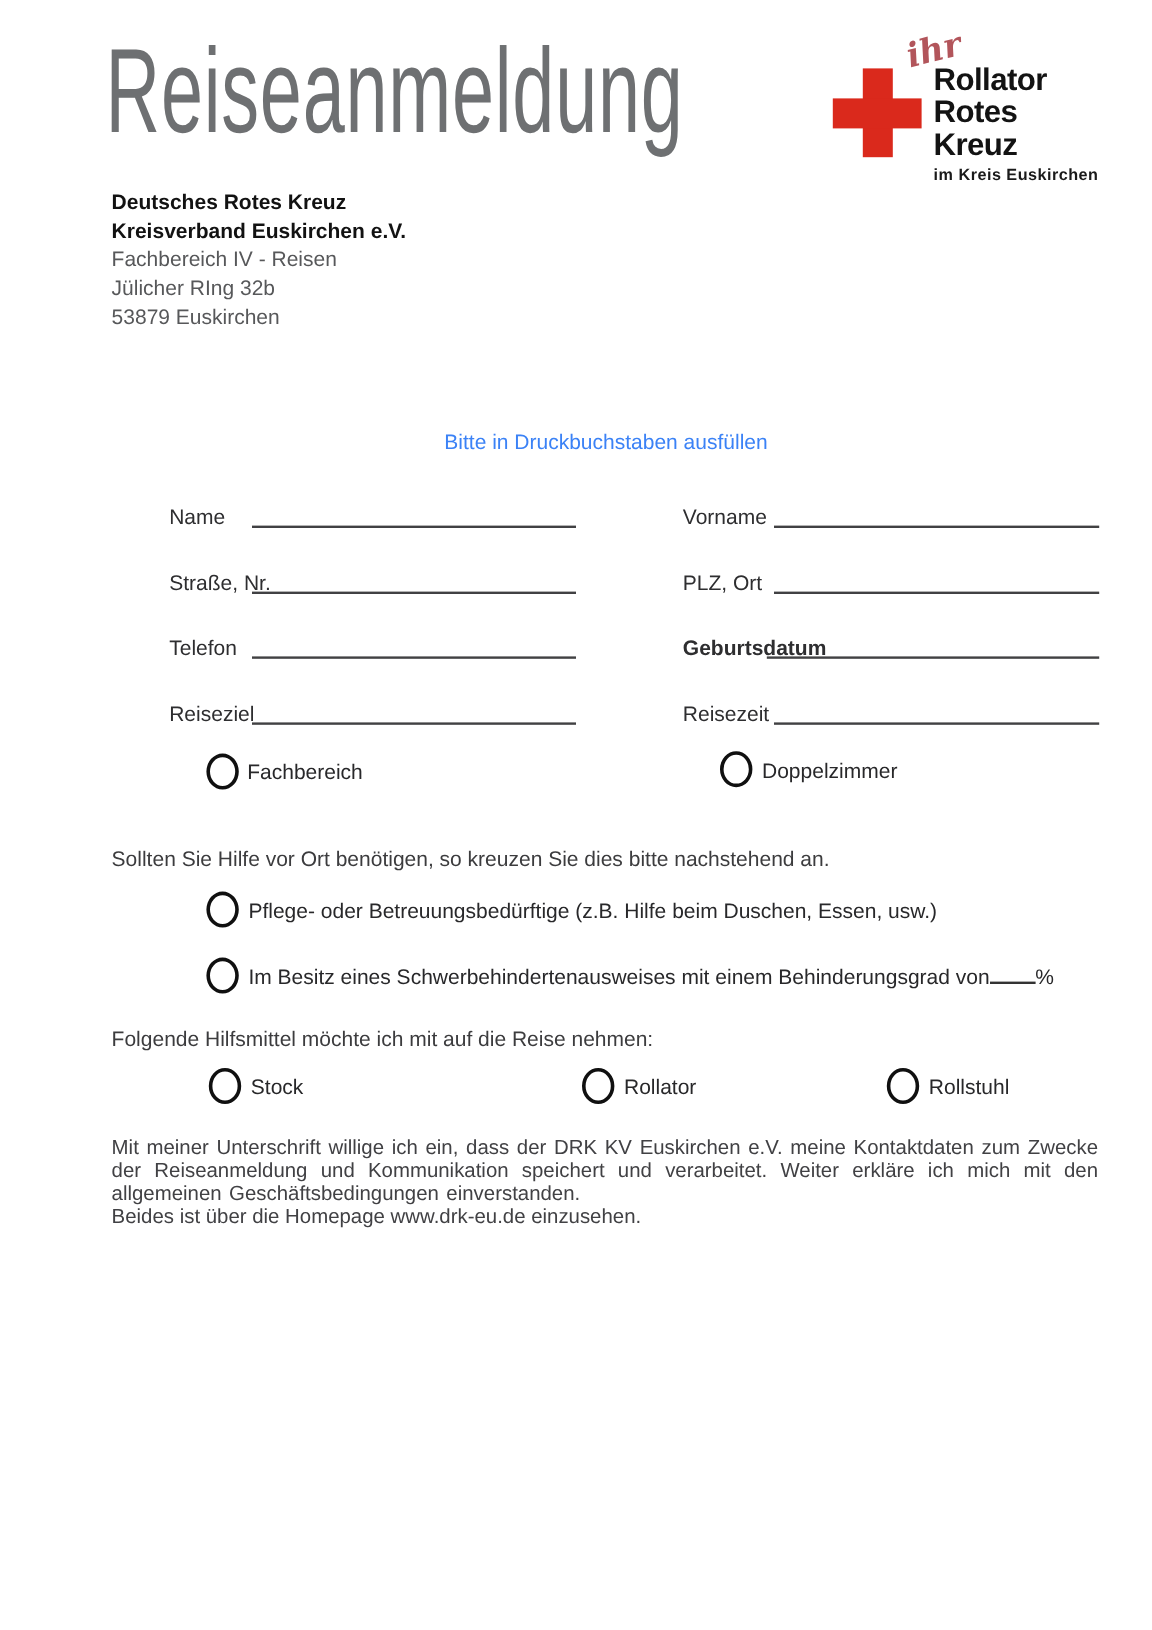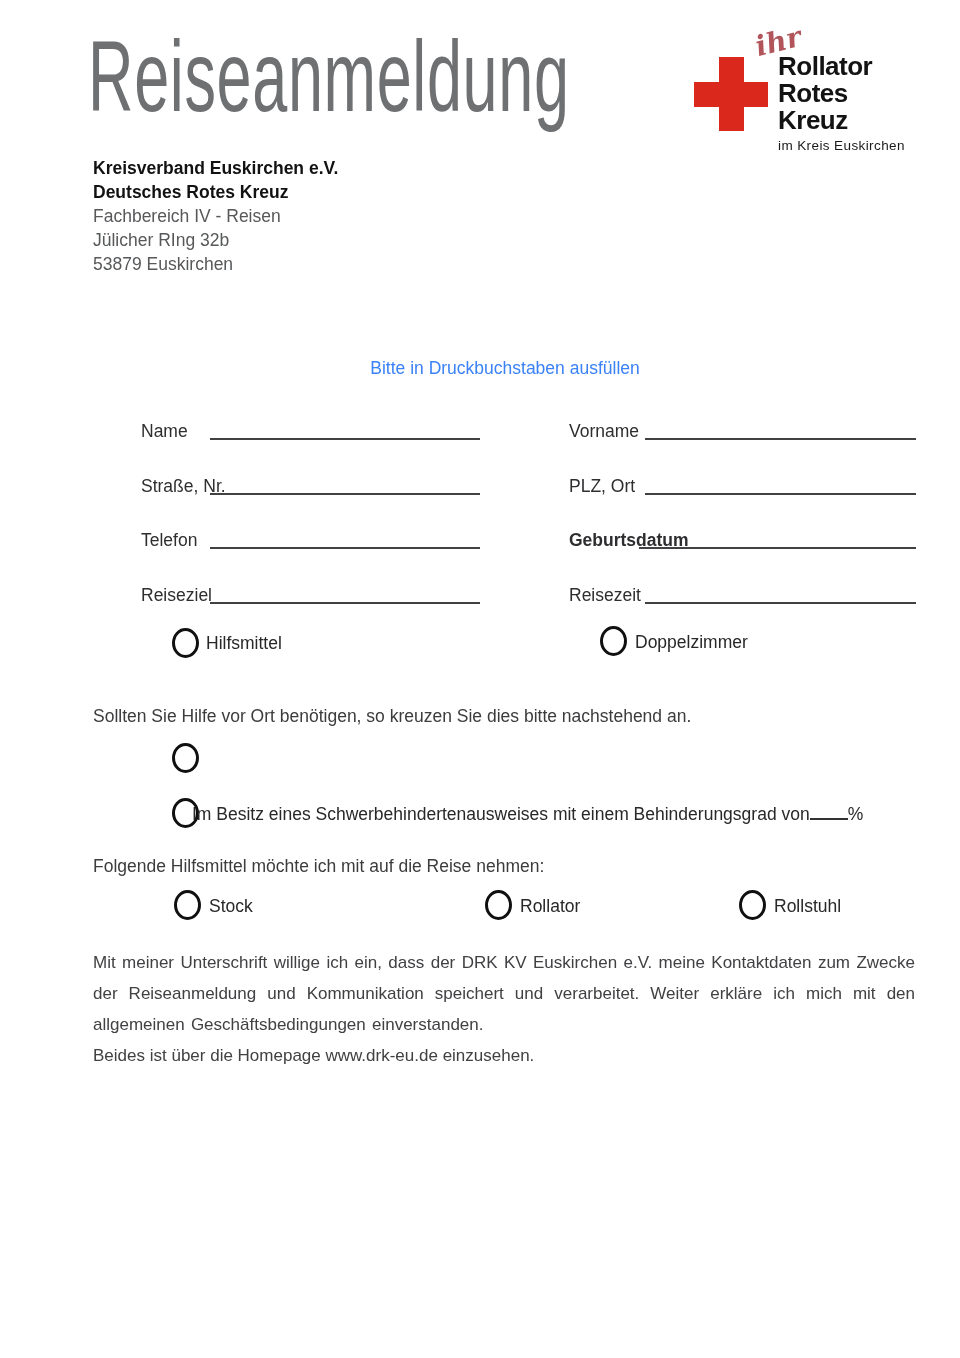--- a/index.html
+++ b/index.html
@@ -38,21 +38,21 @@
     font-size: 28px;
     color: #b2555b;
     transform: rotate(-14deg);
     transform-origin: 0 100%;
   }
   .logo-text { left: 778px; top: 53px; color: #131313; }
   .logo-text .big {
     font-size: 26px; font-weight: bold; line-height: 27px; letter-spacing: -0.5px;
   }
   .logo-text .sub {
-    font-size: 13.5px; font-weight: normal; margin-top: 4px; letter-spacing: 0.4px; color: #1a1a1a;
+    font-size: 13.5px; font-weight: bold; margin-top: 4px; letter-spacing: 0.4px; color: #1a1a1a;
   }
 
   
   .address { left: 93px; top: 156px; font-size: 17.5px; line-height: 24px; }
   .address .b { font-weight: bold; color: #121212; }
   .address .g { color: #57585a; }
 
   .instruction {
     left: 93px; top: 358px; width: 824px;
     text-align: center; font-size: 17.5px; color: #3b82f6;
@@ -76,21 +76,21 @@
   .blank-line {
     display: inline-block;
     width: 38px;
     border-bottom: 2px solid #333333;
     height: 14px;
     vertical-align: baseline;
   }
 
   .consent {
     left: 93px; top: 947px; width: 822px;
-    font-size: 17px; line-height: 31px; color: #414144;
+    font-size: 17px; line-height: 19px; color: #414144;
   }
   .consent .just { text-align: justify; word-spacing: 1.5px; }
 
   .sig-line { height: 0; border-top: 2.5px solid #4b4b4d; }
   .sig-label { font-size: 15.5px; font-style: italic; color: #2a2a2a; }
 </style>
 </head>
 <body>
 
 <div class="page">
@@ -103,22 +103,22 @@
   </div>
   <div class="abs ihr">ihr</div>
   <div class="abs logo-text">
     <div class="big">Rollator</div>
     <div class="big">Rotes</div>
     <div class="big">Kreuz</div>
     <div class="sub">im Kreis Euskirchen</div>
   </div>
 
   <div class="abs address">
+    <div class="b">Deutsches Rotes Kreuz</div>
     <div class="b">Kreisverband Euskirchen e.V.</div>
-    <div class="b">Deutsches Rotes Kreuz</div>
     <div class="g">Fachbereich IV - Reisen</div>
     <div class="g">Jülicher RIng 32b</div>
     <div class="g">53879 Euskirchen</div>
   </div>
 
   <div class="abs instruction">Bitte in Druckbuchstaben ausfüllen</div>
 
   <div class="abs flabel" style="left:93px; top:421px;">Name</div>
   <div class="abs fline" style="left:210px; top:438px; width:270px;"></div>
   <div class="abs flabel" style="left:521px; top:421px;">Vorname</div>
@@ -133,30 +133,31 @@
   <div class="abs fline" style="left:210px; top:547px; width:270px;"></div>
   <div class="abs flabel" style="left:521px; top:530px;font-weight:bold;">Geburtsdatum</div>
   <div class="abs fline" style="left:639px; top:547px; width:277px;"></div>
 
   <div class="abs flabel" style="left:93px; top:585px;">Reiseziel</div>
   <div class="abs fline" style="left:210px; top:602px; width:270px;"></div>
   <div class="abs flabel" style="left:521px; top:585px;">Reisezeit</div>
   <div class="abs fline" style="left:645px; top:602px; width:271px;"></div>
 
   <div class="abs circle" style="left:172px; top:628px;"></div>
-  <div class="abs opt-label" style="left:206px; top:633px;">Hilfsmittel</div>
+  <div class="abs opt-label" style="left:206px; top:633px;">Fachbereich</div>
   <div class="abs circle" style="left:600px; top:626px;"></div>
   <div class="abs opt-label" style="left:635px; top:632px;">Doppelzimmer</div>
 
   <div class="abs body-text" style="left:93px; top:706px;">Sollten Sie Hilfe vor Ort benötigen, so kreuzen Sie dies bitte nachstehend an.</div>
 
   <div class="abs circle" style="left:172px; top:743px;"></div>
+  <div class="abs opt-label" style="left:207px; top:749px;">Pflege- oder Betreuungsbedürftige (z.B. Hilfe beim Duschen, Essen, usw.)</div>
 
   <div class="abs circle" style="left:172px; top:798px;"></div>
-  <div class="abs opt-label" style="left:192px; top:804px;text-align:right;">
+  <div class="abs opt-label" style="left:207px; top:804px;text-align:right;">
     <span>Im Besitz eines Schwerbehindertenausweises mit einem Behinderungsgrad von</span><span class="blank-line"></span><span>%</span>
   </div>
 
   <div class="abs body-text" style="left:93px; top:856px;">Folgende Hilfsmittel möchte ich mit auf die Reise nehmen:</div>
 
   <div class="abs circle" style="left:174px; top:890px;"></div>
   <div class="abs opt-label" style="left:209px; top:896px;">Stock</div>
   <div class="abs circle" style="left:485px; top:890px;"></div>
   <div class="abs opt-label" style="left:520px; top:896px;">Rollator</div>
   <div class="abs circle" style="left:739px; top:890px;"></div>

